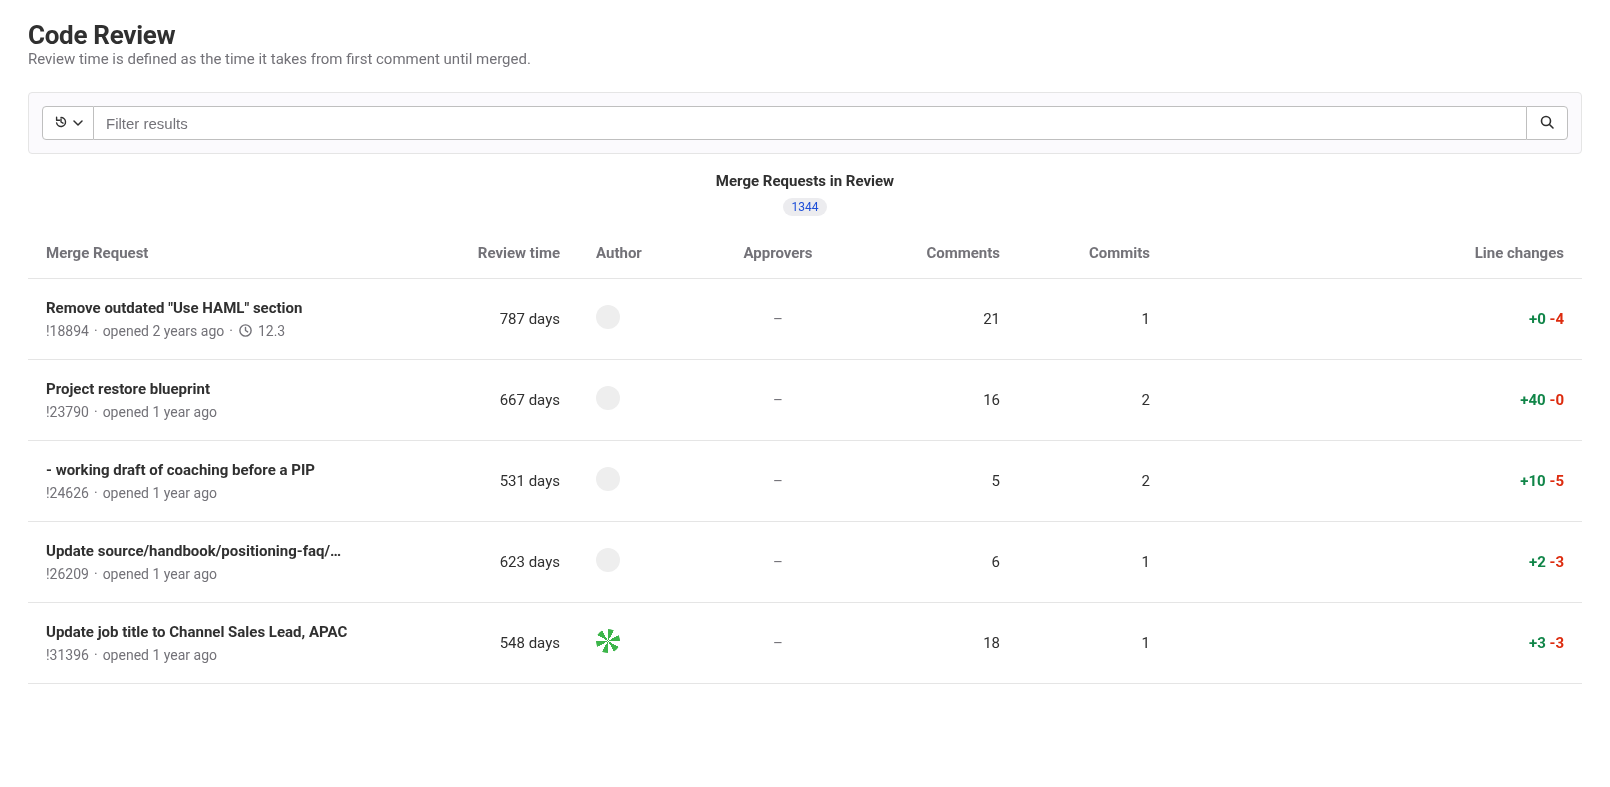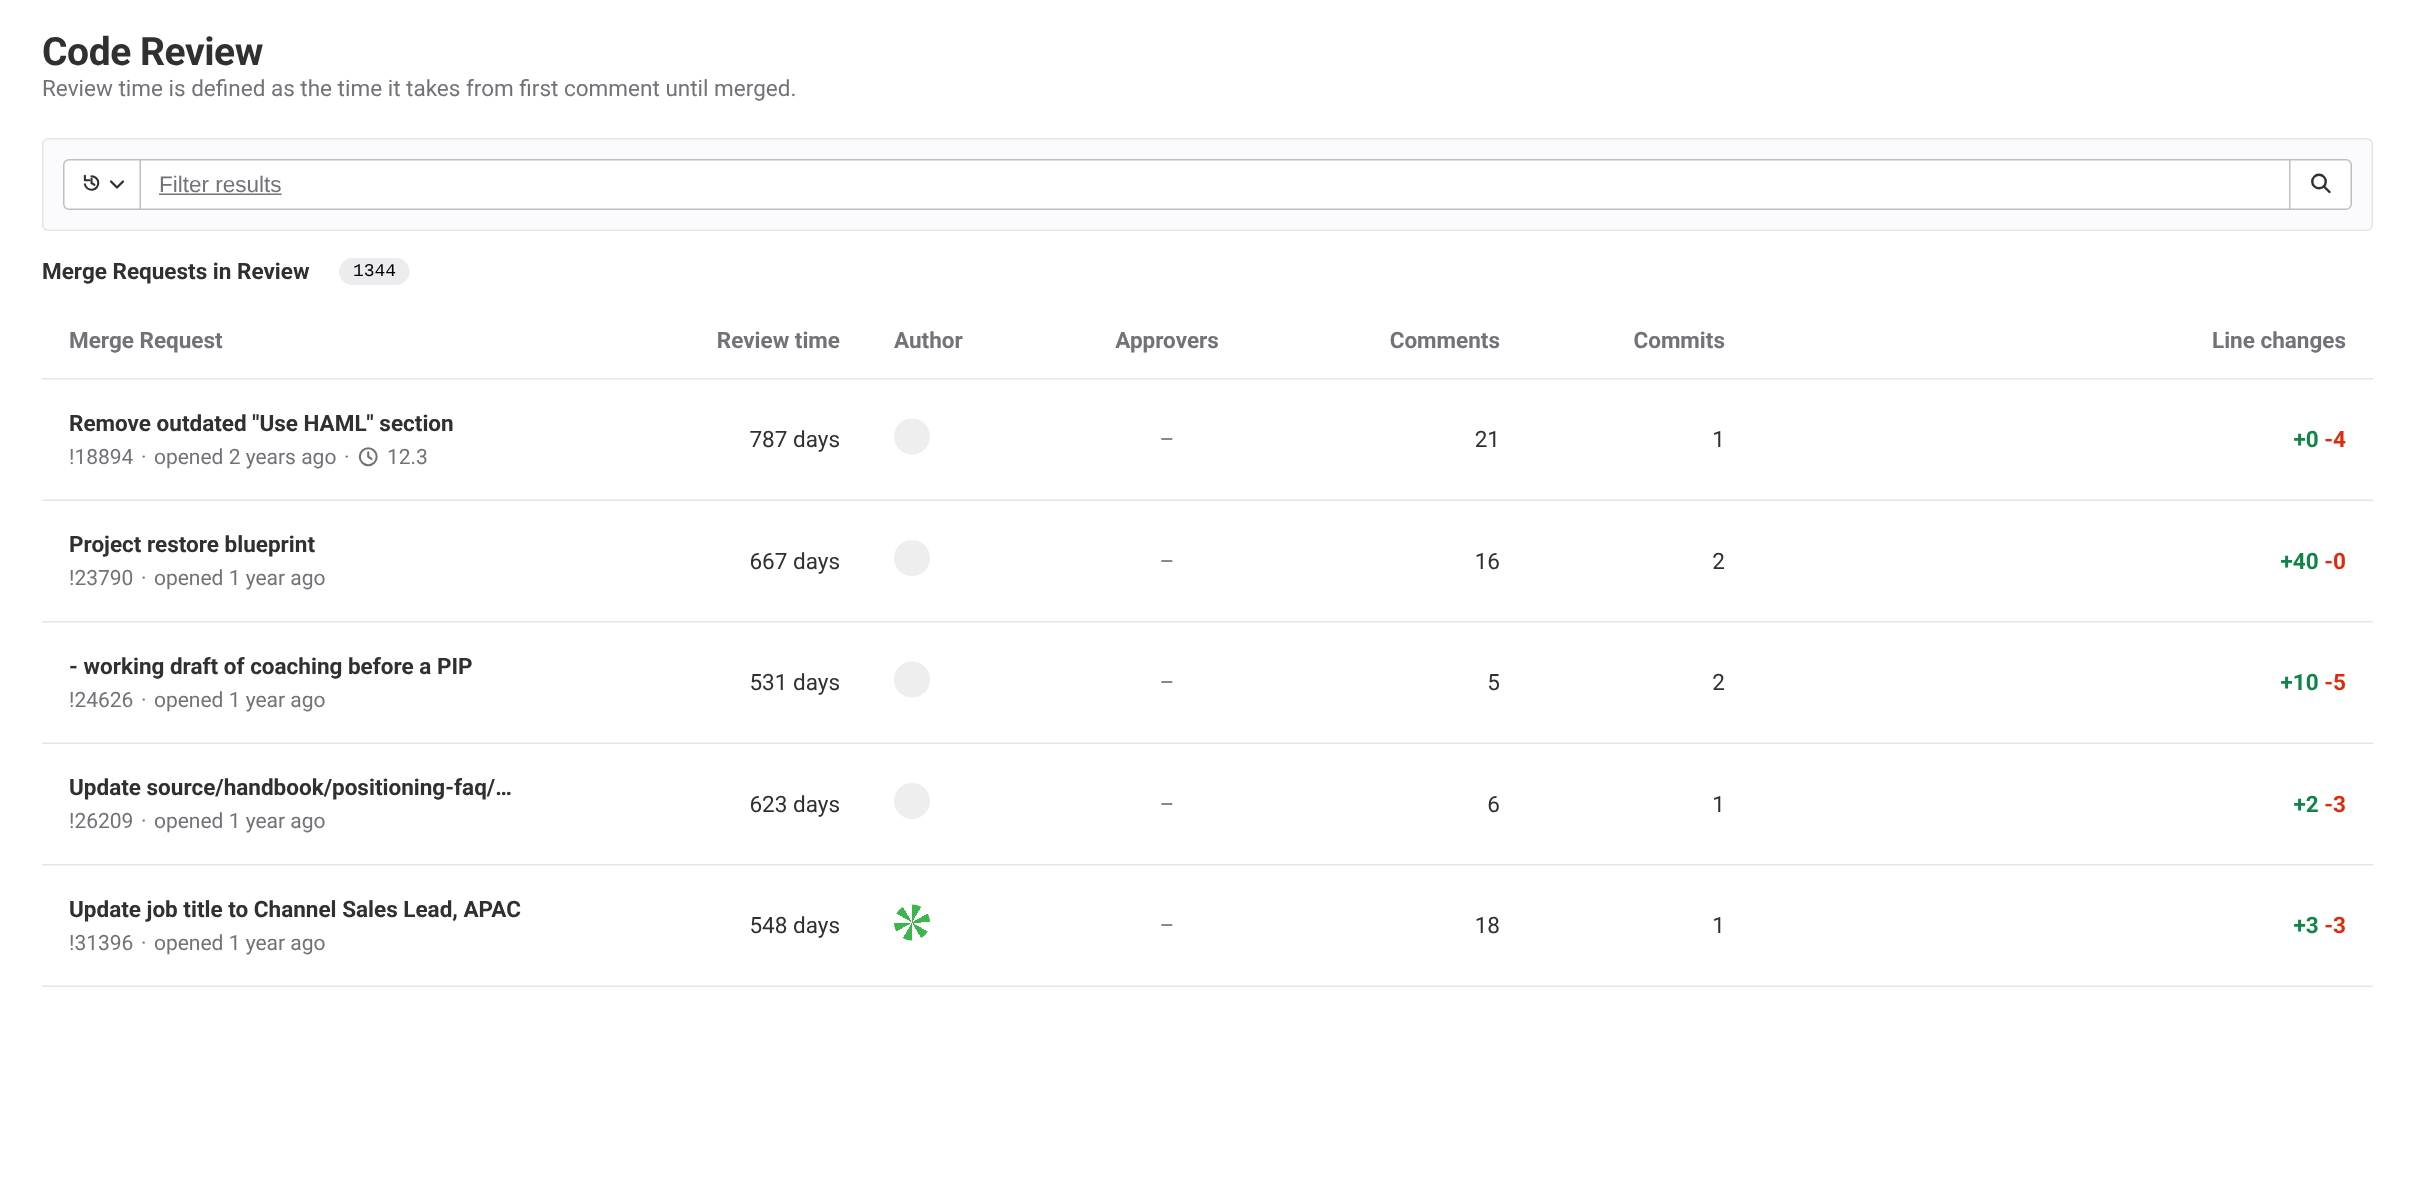--- a/index.html
+++ b/index.html
@@ -44,51 +44,50 @@
   .filter-input {
     flex: 1;
     border: 1px solid #bfbfbf;
     border-left: none;
     border-right: none;
     padding: 0 12px;
     font-size: 15px;
     height: 34px;
     color: #737373;
     background: #fff;
-    text-decoration: underline;
   }
   .filter-input::placeholder { color: #737278; }
   .search-btn {
     border: 1px solid #bfbfbf;
     background: #fff;
     border-radius: 0 4px 4px 0;
     padding: 0 12px;
     display: flex;
     align-items: center;
     cursor: pointer;
     height: 34px;
   }
   .section-header {
     font-size: 15px;
     font-weight: 700;
     color: #303030;
     margin-bottom: 12px;
     display: flex;
     align-items: center;
-    gap: 20px;
+    gap: 8px;
+    flex-direction: column;
   }
   .badge {
     display: inline-block;
     background: #ececef;
-    color: #000000;
+    color: #1d4ed8;
     font-size: 12px;
     font-weight: 400;
     padding: 2px 9px;
     border-radius: 10px;
-    font-family: Liberation Mono, monospace;
   }
   table {
     width: 100%;
     border-collapse: collapse;
   }
   thead th {
     text-align: left;
     font-size: 15px;
     font-weight: 700;
     color: #737278;

